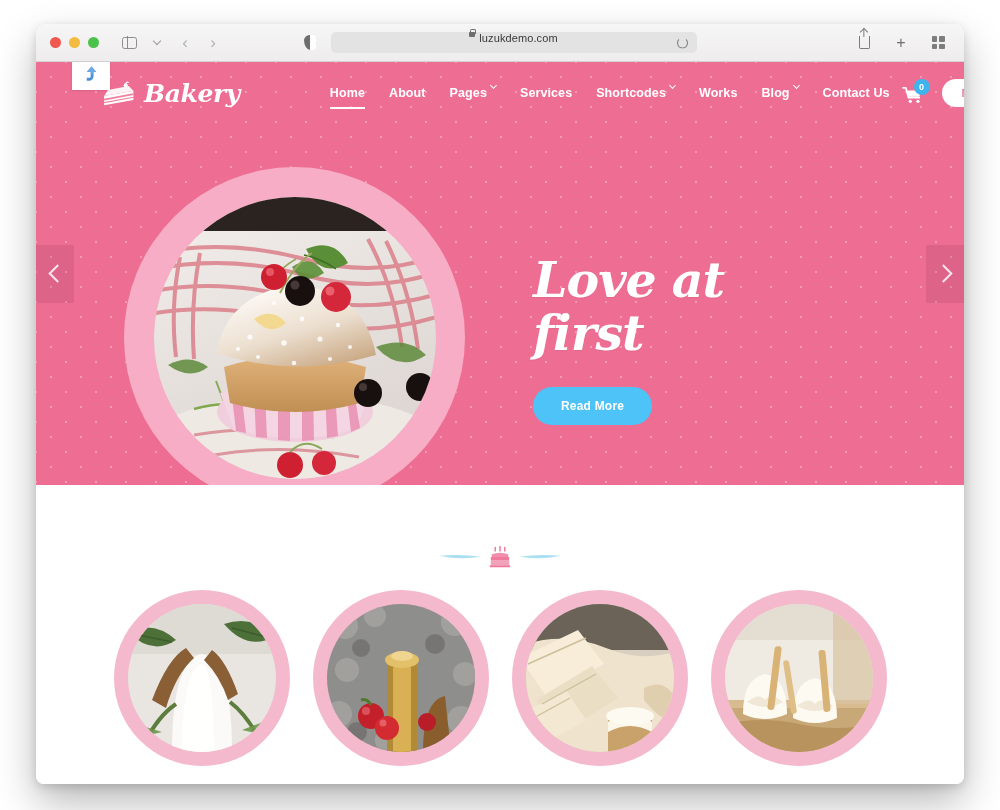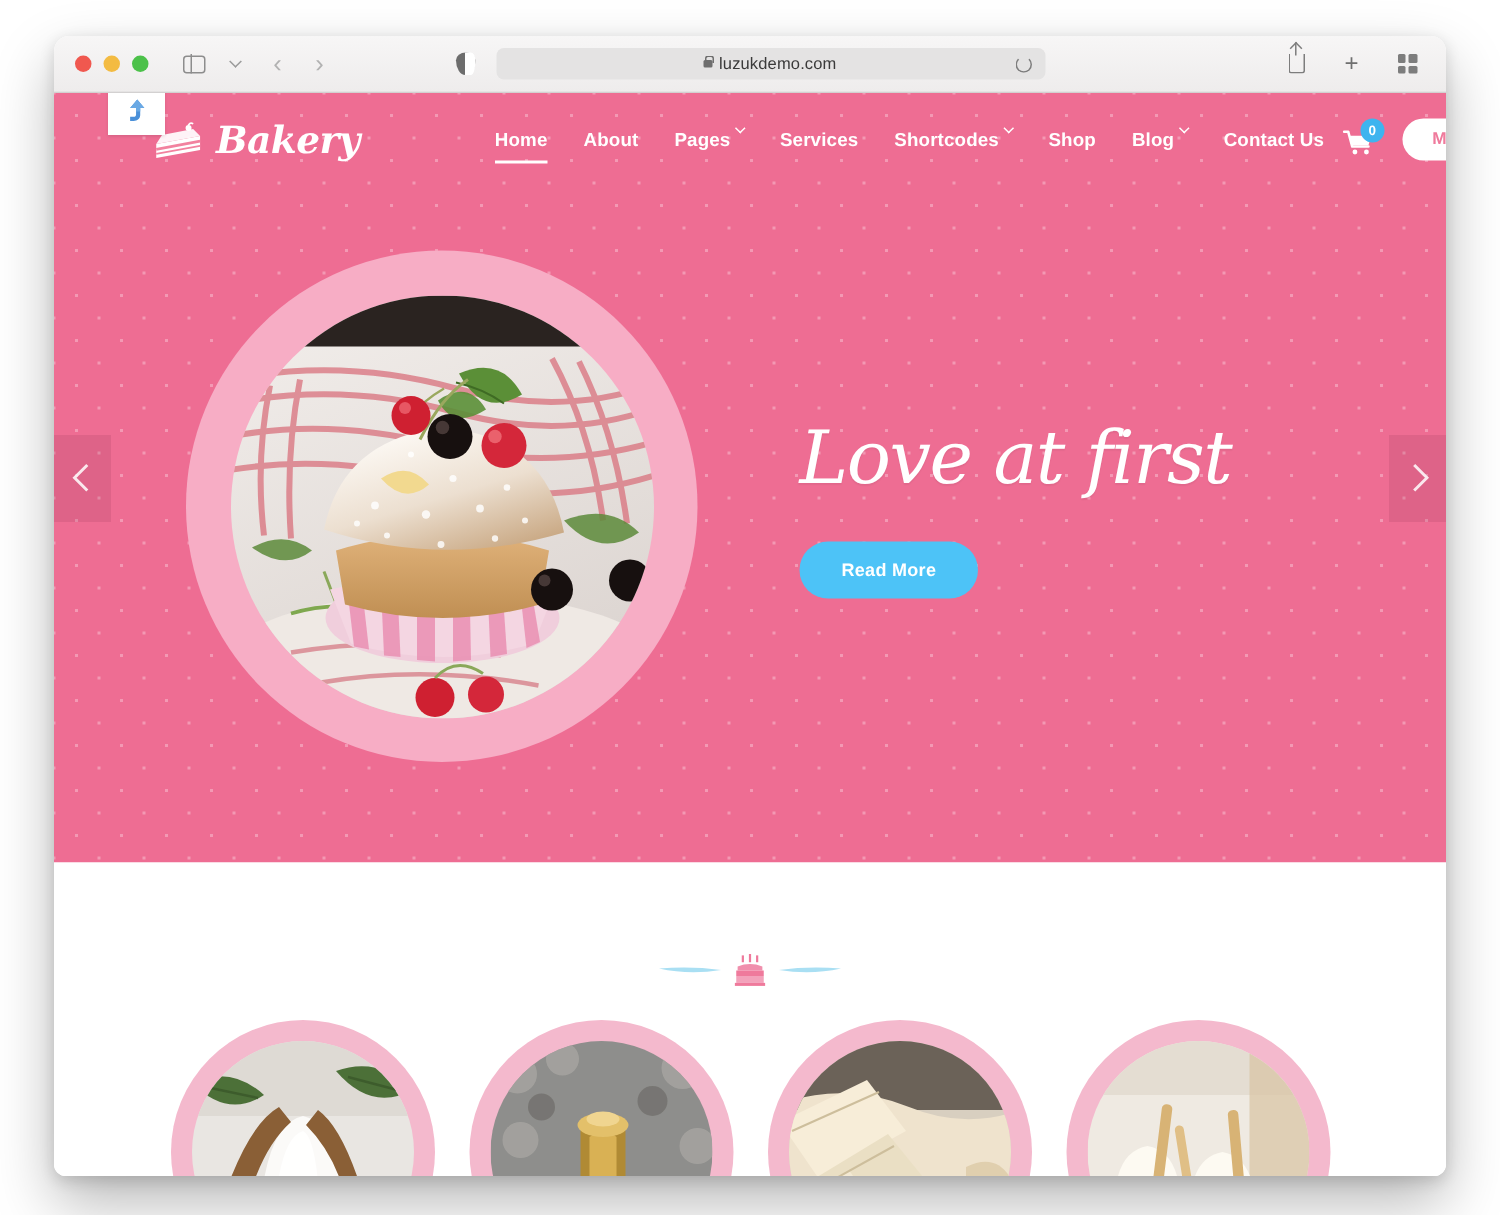--- a/index.html
+++ b/index.html
@@ -86,21 +86,21 @@
   .shield-ico:after {
     content: ""; position: absolute;
     right: 0; top: 0; bottom: 0; width: 50%;
     background: #ffffff;
     border-radius: 0 50% 48% 0 / 0 34% 66% 0;
   }
   .address-bar {
     width: 366px; height: 21px;
     background: #e4e3e3;
     border-radius: 5px;
-    display: flex; align-items: center; justify-content: center;
+    display: flex; justify-content: center;
     position: relative;
     pointer-events: auto;
   }
   .lock {
     width: 6px; height: 5px;
     background: #6e6e6e;
     border-radius: 1px;
     position: relative;
     margin-right: 4px;
   }
@@ -159,21 +159,21 @@
   .viewport {
     height: 722px;
     position: relative;
     background: #ffffff;
     overflow: hidden;
   }
 
   
   .site-hero {
     position: relative;
-    height: 513px;
+    height: 423px;
     background-color: #ee6d93;
     background-image:
       radial-gradient(circle, rgba(255,255,255,0.30) 1.1px, transparent 1.2px),
       radial-gradient(circle, rgba(255,255,255,0.30) 1.1px, transparent 1.2px);
     background-size: 30px 30px, 30px 30px;
     background-position: 0 0, 15px 15px;
     overflow: hidden;
   }
 
   .site-nav {
@@ -294,21 +294,21 @@
     border-radius: 50%;
     overflow: hidden;
     position: relative;
   }
   .hero-photo svg { display: block; width: 100%; height: 100%; }
 
   .hero-text { margin-left: 68px; margin-top: -10px; }
   .hero-title {
     font-family: "DejaVu Serif", serif;
     font-style: italic;
-    font-weight: 400;
+    font-weight: 700;
     font-size: 49px;
     line-height: 1.08;
     color: #ffffff;
     letter-spacing: -1px;
     max-width: 300px;
     text-shadow: 0 1px 1px rgba(0,0,0,0.05);
   }
   .hero-sub {
     color: #ffffff;
     font-size: 11.5px;
@@ -483,21 +483,21 @@
             <span class="caret"></span>
           </a>
           <a class="menu-item">
             <span>Services</span>
           </a>
           <a class="menu-item">
             <span>Shortcodes</span>
             <span class="caret"></span>
           </a>
           <a class="menu-item">
-            <span>Shop</span>
+            <span>Works</span>
           </a>
           <a class="menu-item">
             <span>Blog</span>
             <span class="caret"></span>
           </a>
           <a class="menu-item">
             <span>Contact Us</span>
           </a>
         </div>
 

